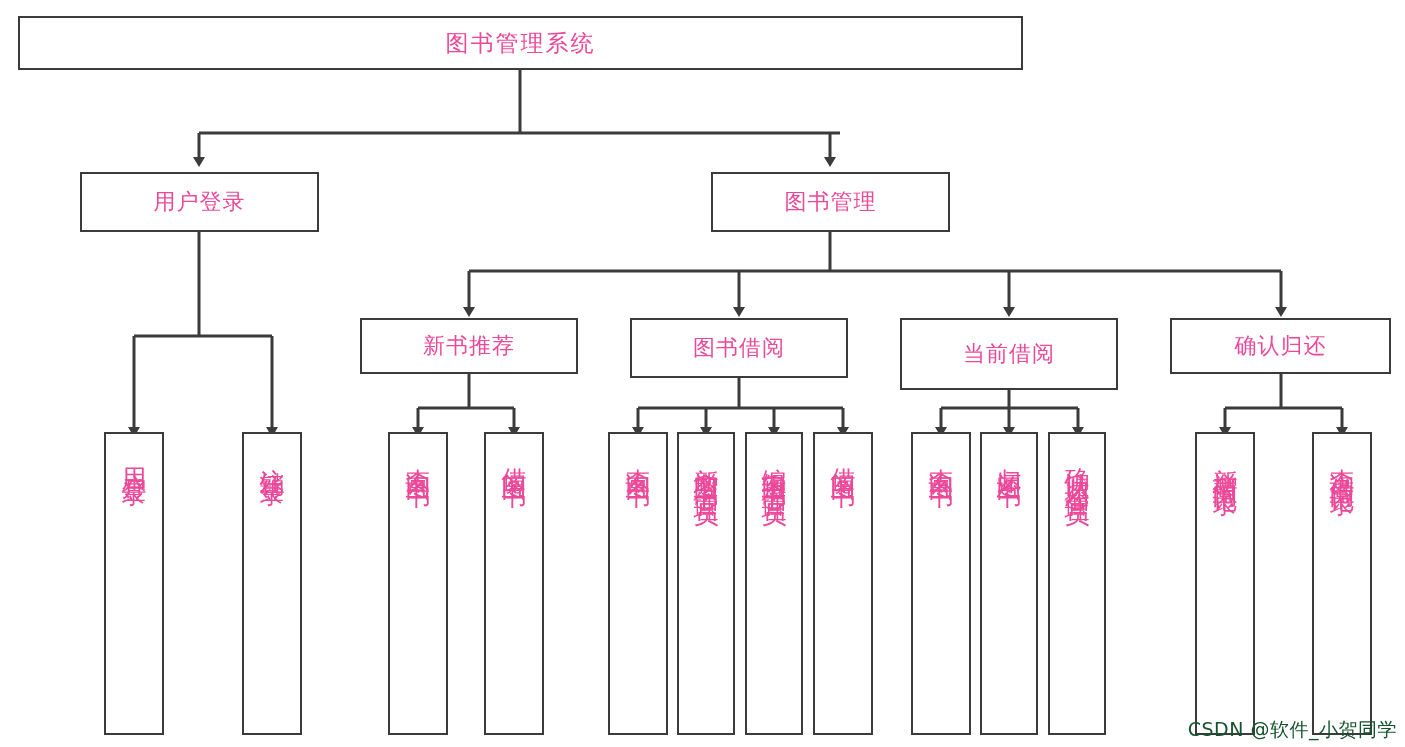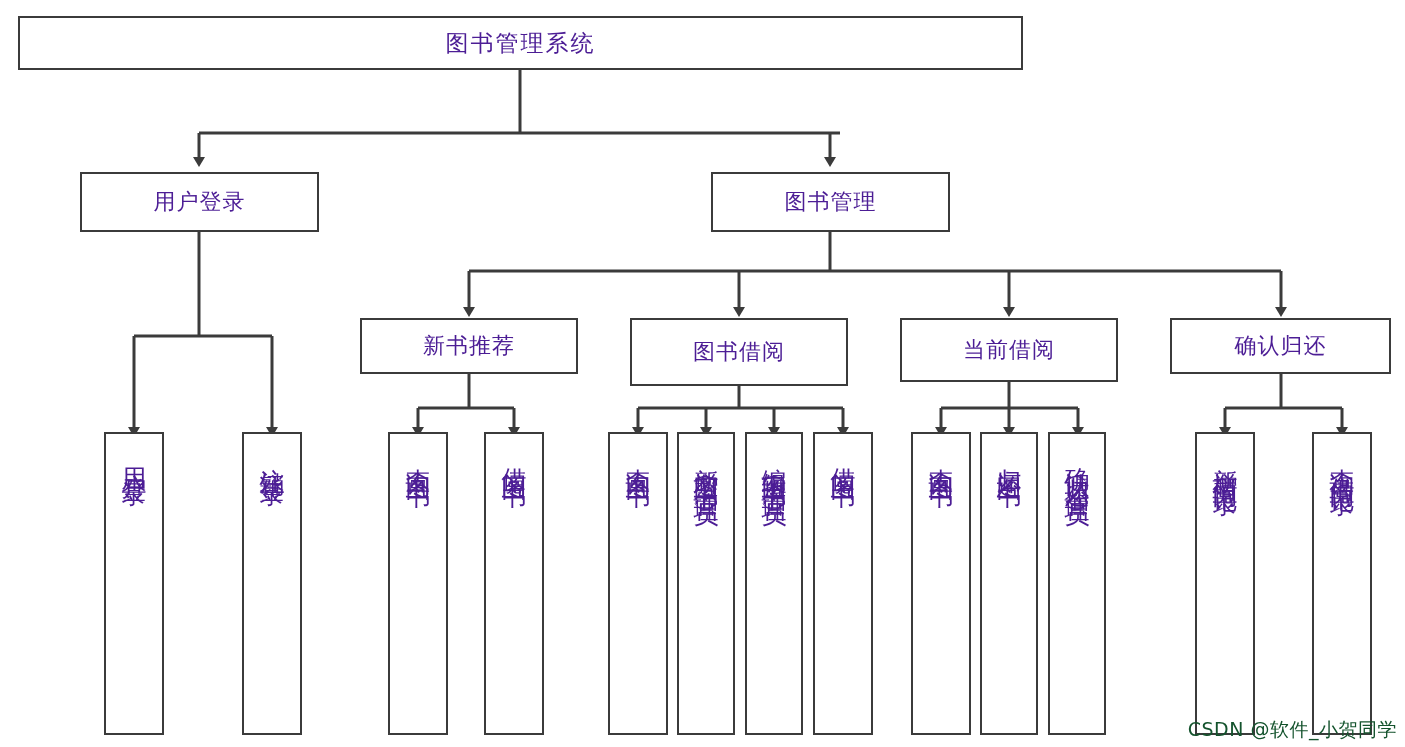--- a/index.html
+++ b/index.html
@@ -16,21 +16,21 @@
   #wires{position:absolute;left:0;top:0;width:1405px;height:747px;}
 
   .node{
     position:absolute;
     box-sizing:border-box;
     background:#ffffff;
     border:2px solid #3b3b3b;
     display:flex;
     align-items:center;
     justify-content:center;
-    color:#4c1d95;
+    color:#ec4899;
   }
   .node .lbl{
     display:block;
     text-align:center;
     line-height:1.15;
     white-space:nowrap;
   }
 
   
   .h-node .lbl{font-size:22px;letter-spacing:1px;}
@@ -123,24 +123,24 @@
   <div class="node h-node" style="left:80px;top:172px;width:239px;height:60px;">
     <span class="lbl">用户登录</span>
   </div>
   <div class="node h-node" style="left:360px;top:318px;width:218px;height:56px;">
     <span class="lbl">新书推荐</span>
   </div>
 
   <div class="node h-node" style="left:711px;top:172px;width:239px;height:60px;">
     <span class="lbl">图书管理</span>
   </div>
-  <div class="node h-node" style="left:630px;top:318px;width:218px;height:68px;">
+  <div class="node h-node" style="left:630px;top:318px;width:218px;height:60px;">
     <span class="lbl">图书借阅</span>
   </div>
-  <div class="node h-node" style="left:900px;top:318px;width:218px;height:64px;">
+  <div class="node h-node" style="left:900px;top:318px;width:218px;height:72px;">
     <span class="lbl">当前借阅</span>
   </div>
   <div class="node h-node" style="left:1170px;top:318px;width:221px;height:56px;">
     <span class="lbl">确认归还</span>
   </div>
 
   <div class="node v-node" style="left:104px;top:432px;width:60px;height:303px;">
     <span class="lbl">用户登录</span>
   </div>
   <div class="node v-node" style="left:242px;top:432px;width:60px;height:303px;">

